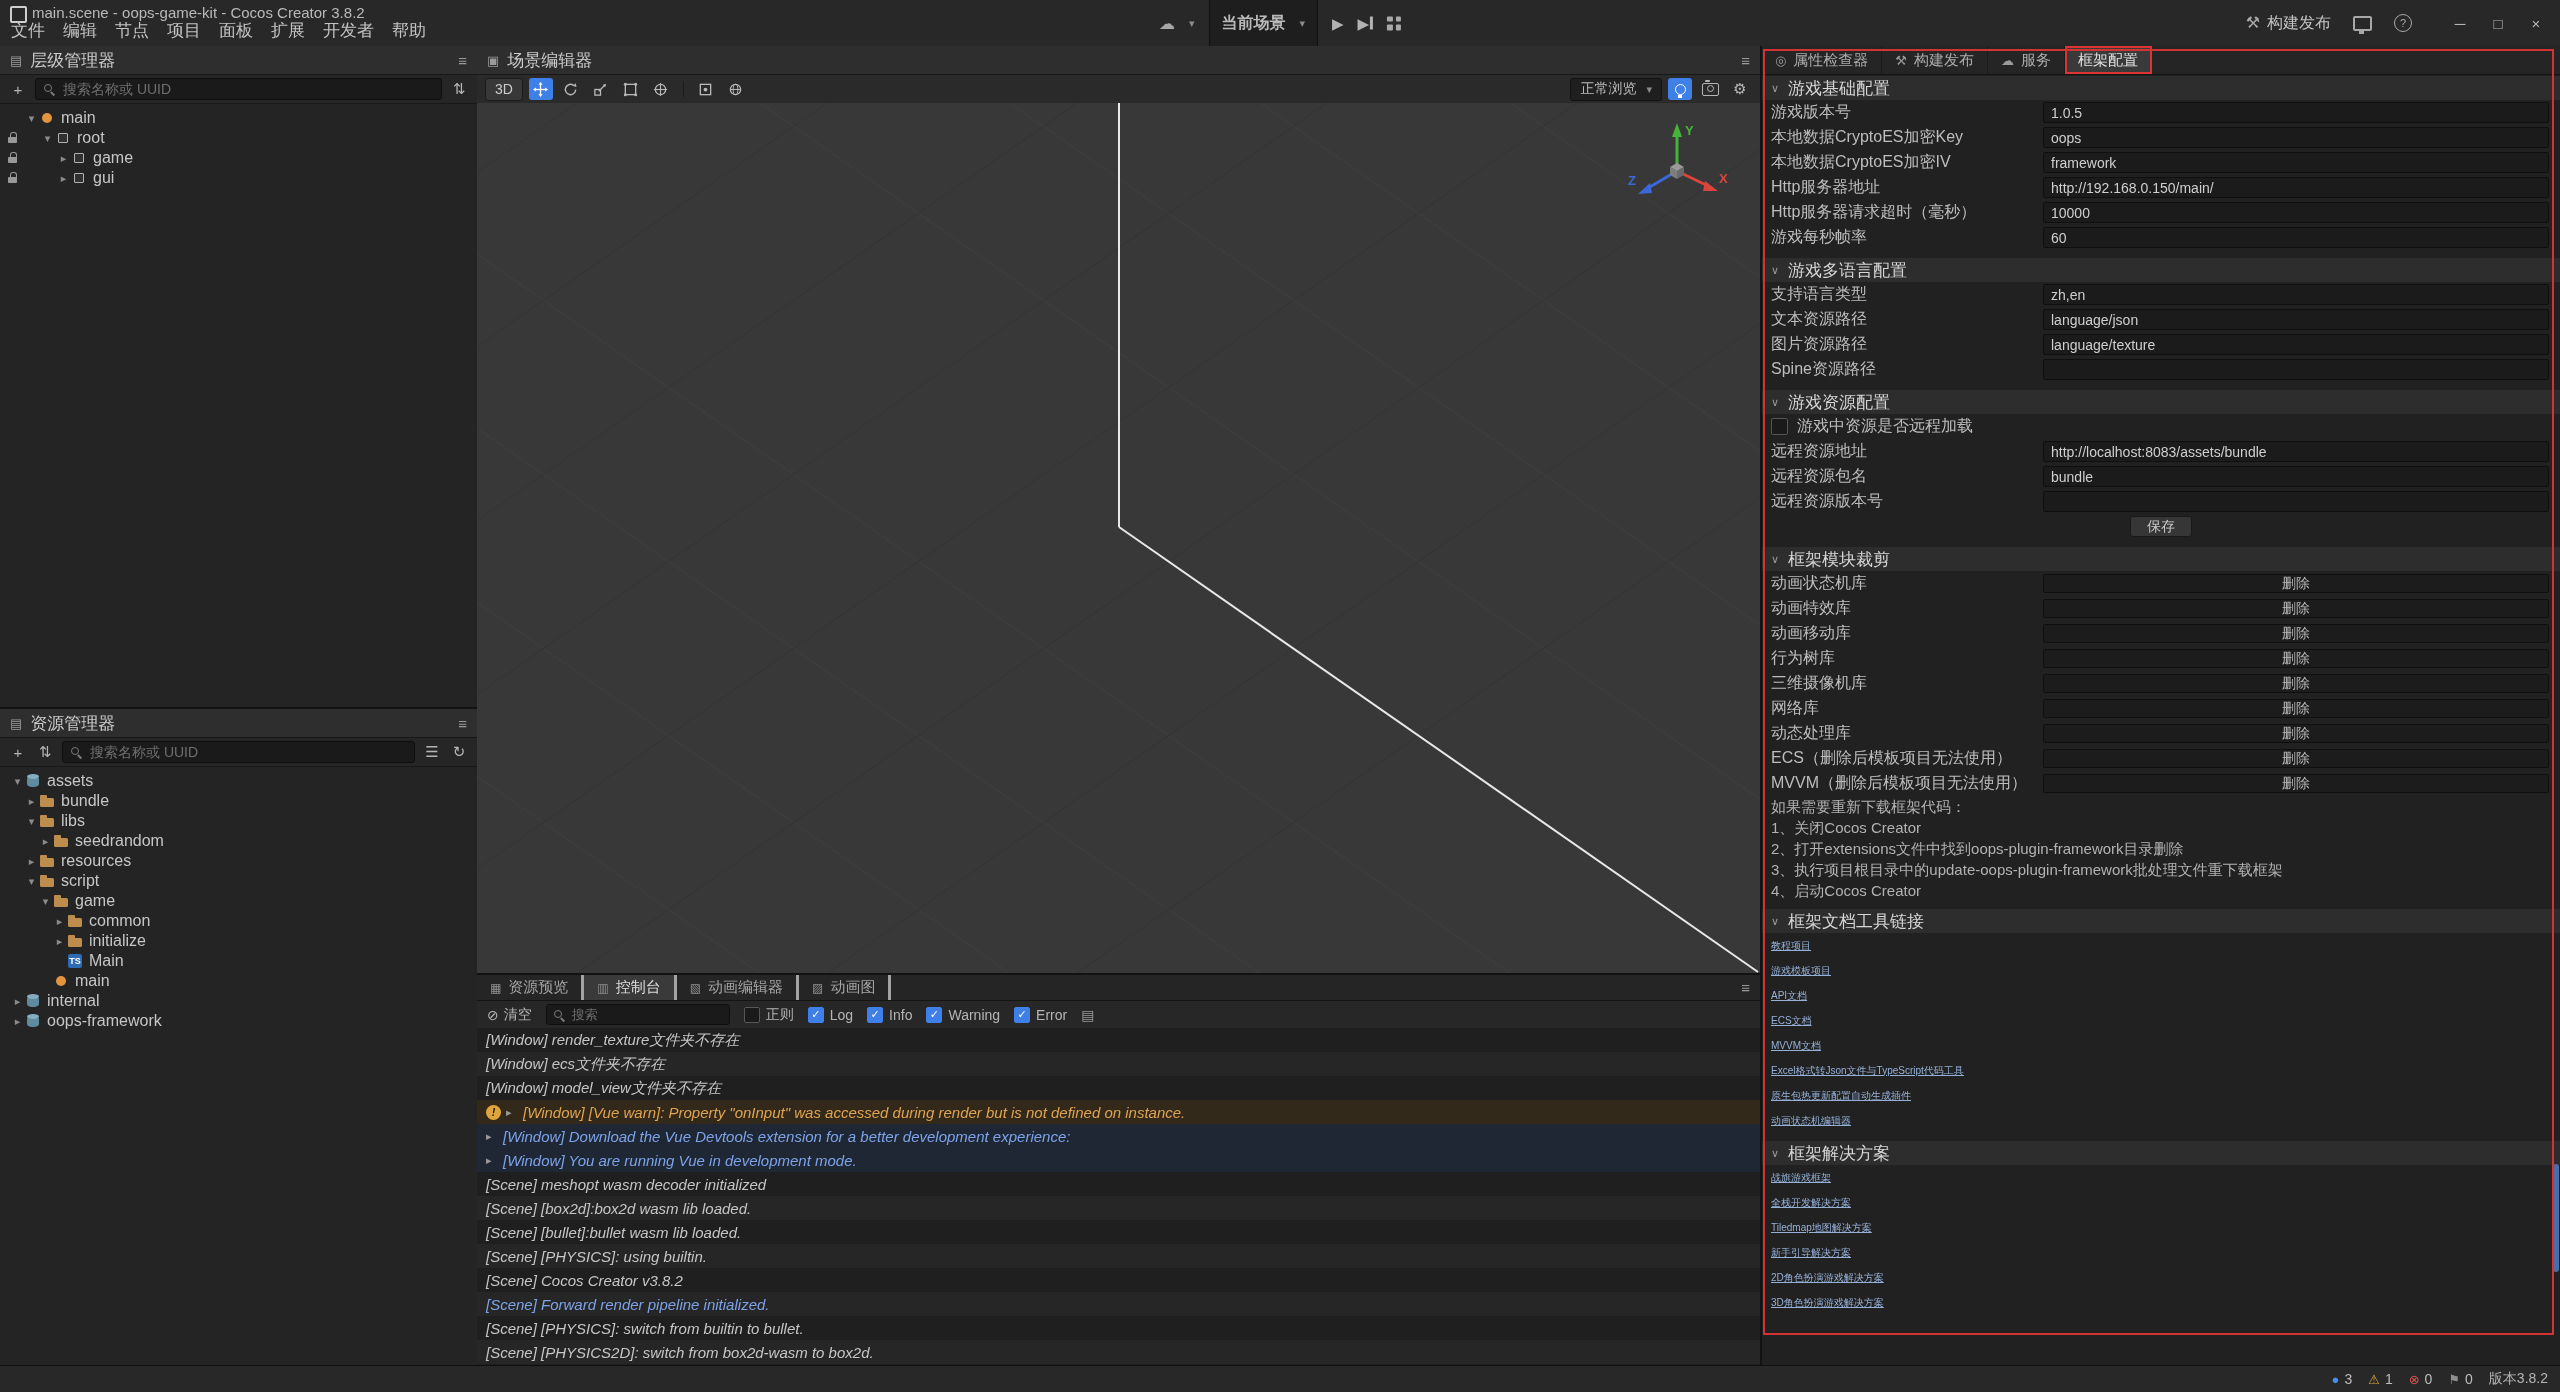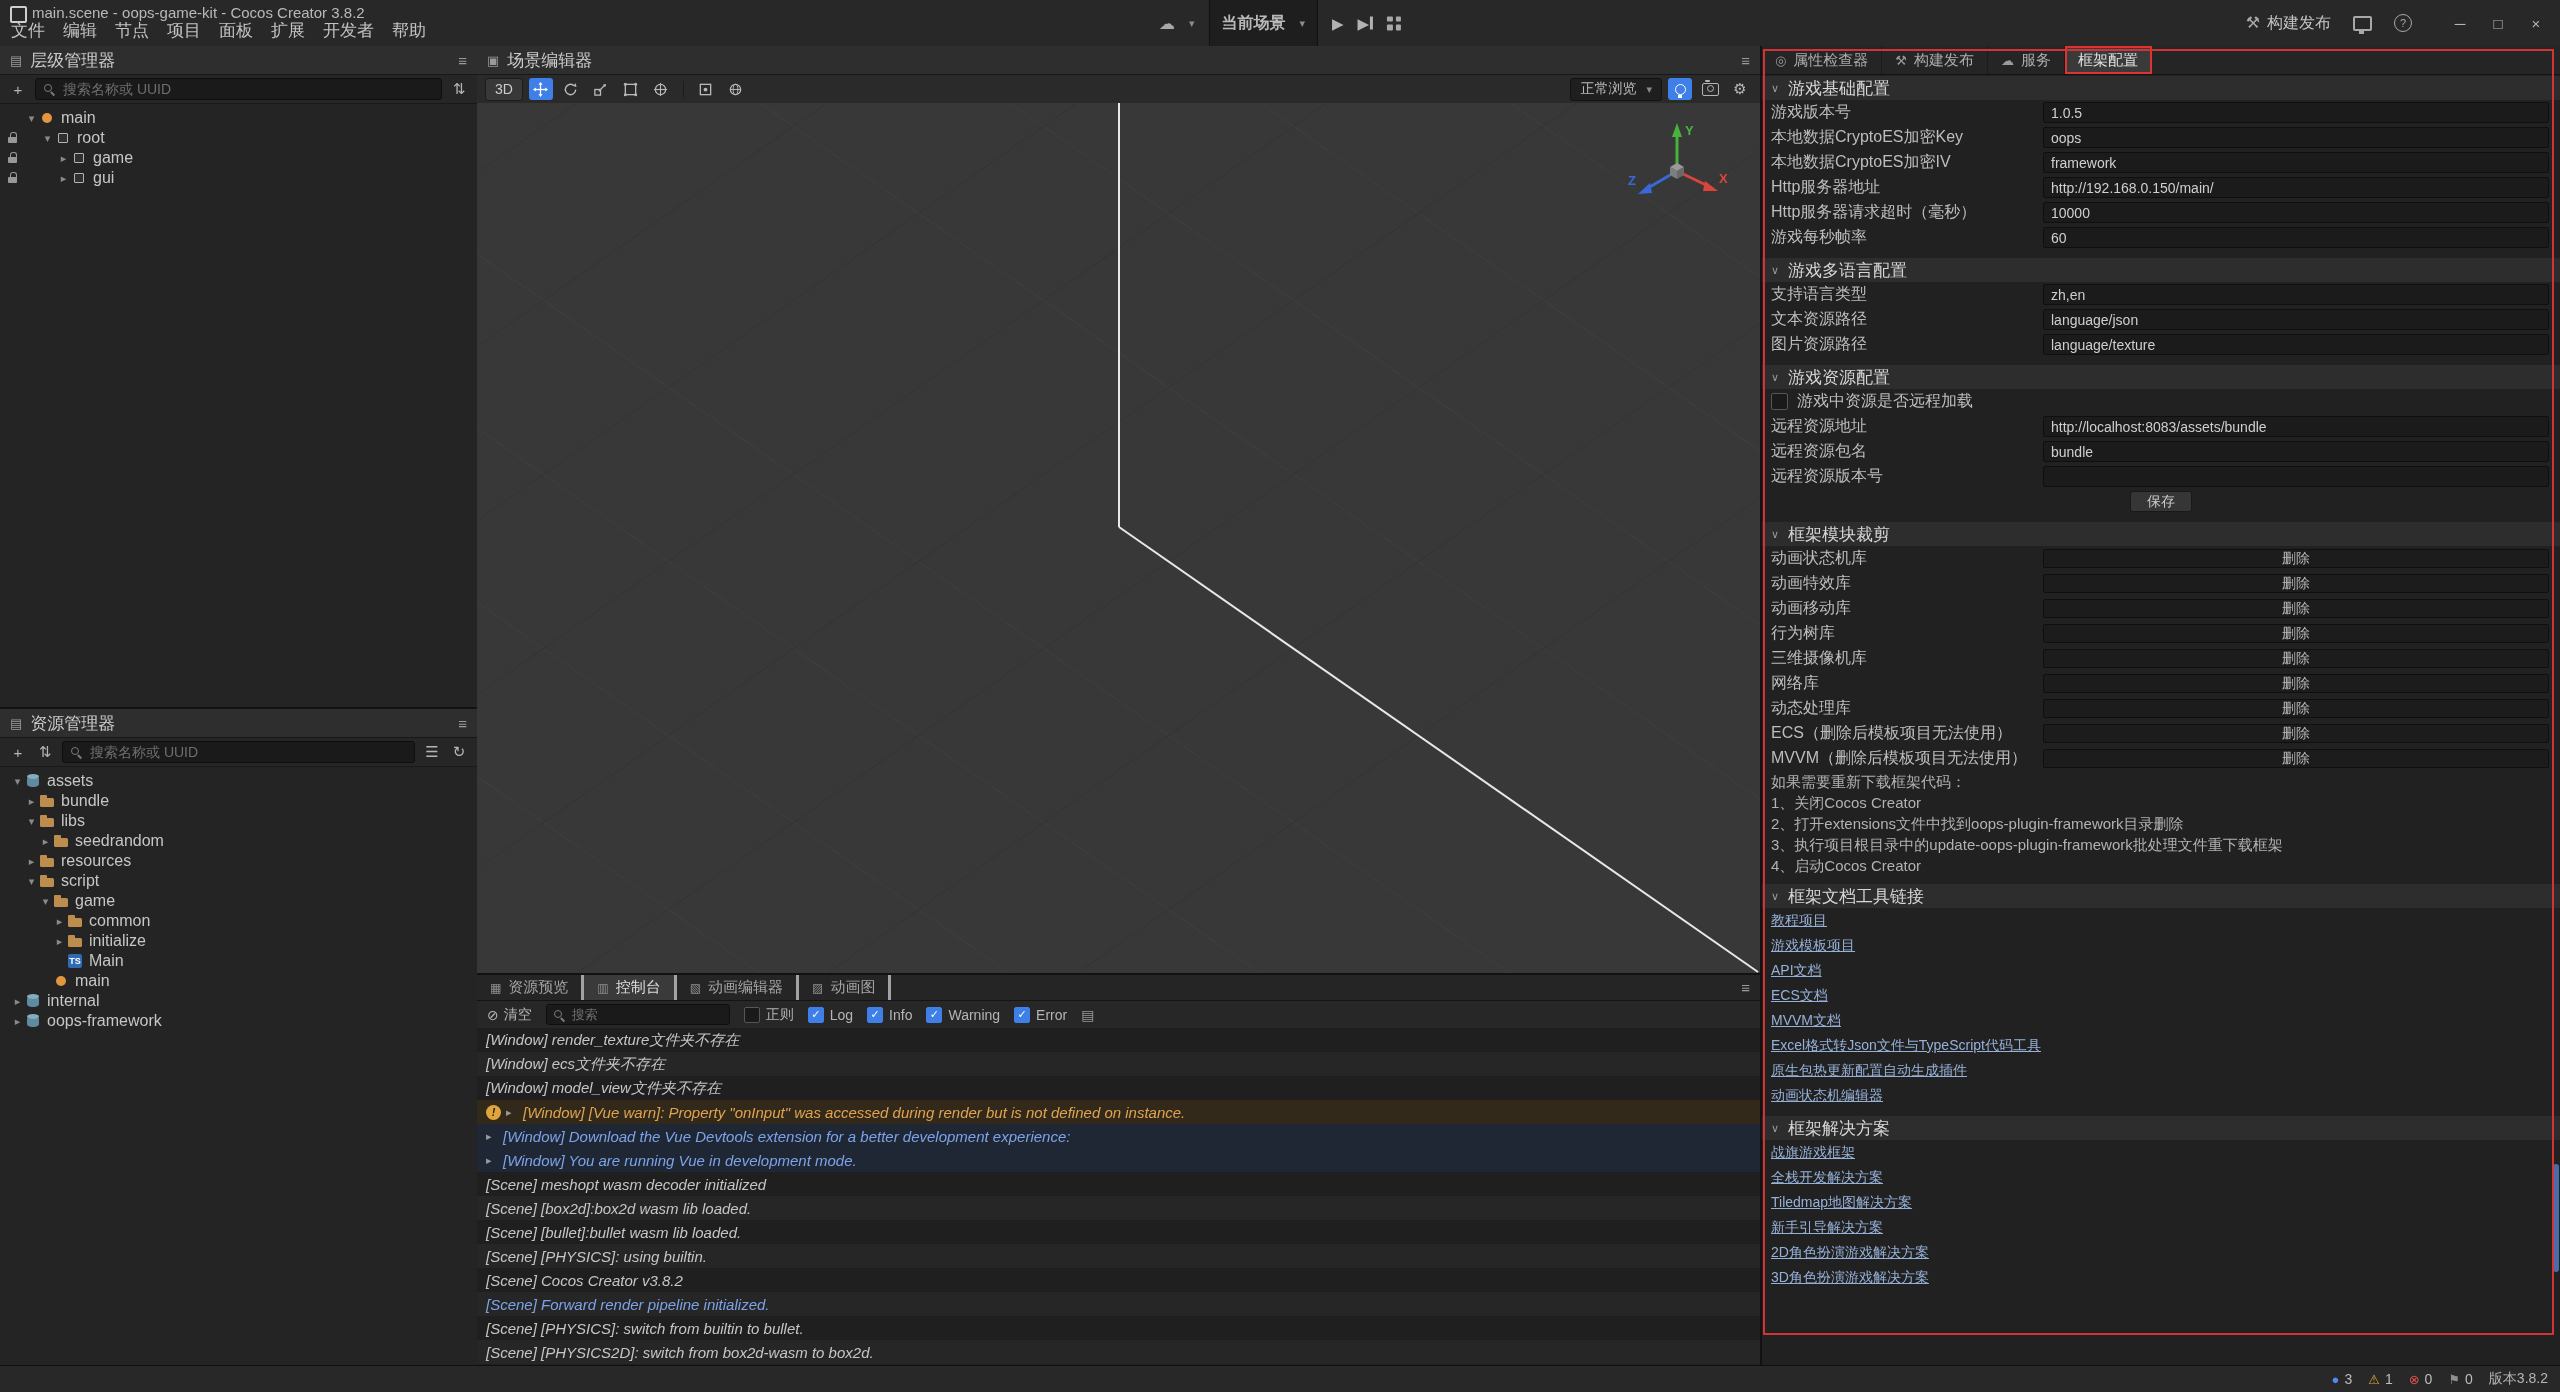--- a/index.html
+++ b/index.html
@@ -141,21 +141,21 @@
   .field-row,.module-row,.check-row{height:25px;display:flex;align-items:center;padding-left:9px;}
   .field-label{width:272px;flex:none;font-size:16px;color:#bdbdbd;white-space:nowrap;overflow:hidden;}
   .field-input{flex:1;margin-right:11px;height:19px;background:#1b1b1b;border:1px solid #0f0f0f;border-radius:2px;color:#cfcfcf;font-size:14px;padding:0 7px;font-family:inherit;outline:none;}
   .checkbox{width:15px;height:15px;flex:none;border:1px solid #565656;background:#1a1a1a;border-radius:2px;margin-right:9px;}
   .check-label{font-size:16px;color:#bdbdbd;}
   .btn-strip{flex:1;margin-right:11px;height:19px;background:#1c1c1c;border:1px solid #0f0f0f;border-radius:2px;color:#b8b8b8;font-size:14px;display:flex;align-items:center;justify-content:center;font-family:inherit;cursor:pointer;}
   .save-row{height:25px;display:flex;align-items:center;justify-content:center;}
   .save-btn{height:21px;padding:0 16px;background:#363636;border:1px solid #191919;border-radius:3px;color:#cccccc;font-size:14px;font-family:inherit;cursor:pointer;}
   .note-line{height:21px;line-height:21px;padding-left:9px;font-size:15px;color:#b2b2b2;white-space:nowrap;overflow:hidden;}
   .link-row{height:25px;display:flex;align-items:center;padding-left:9px;}
-  .doc-link{color:#96b1d8;font-size:14px;text-decoration:underline;cursor:pointer;}
+  .doc-link{color:#96b1d8;font-size:10px;text-decoration:underline;cursor:pointer;}
   .red-box{position:absolute;left:1px;top:3px;right:6px;height:1282px;border:2px solid #d23333;pointer-events:none;z-index:40;}
   .iscrollbar{position:absolute;right:0;top:28px;bottom:0;width:8px;}
   .iscroll-thumb{position:absolute;right:1px;top:1062px;width:6px;height:108px;background:#4a6da8;border-radius:3px;}
 
   
   .statusbar{position:absolute;left:0;right:0;bottom:0;height:26px;background:#282828;border-top:1px solid #101010;display:flex;align-items:center;justify-content:flex-end;gap:16px;padding:0 12px;}
   .counter{display:flex;align-items:center;gap:5px;font-size:14px;color:#bdbdbd;}
   .sb-icon{font-style:normal;font-size:13px;}
   .sb-icon.messages::before{content:"●";color:#4a8df0;}
   .sb-icon.warnings::before{content:"⚠";color:#e0a43c;}
@@ -667,20 +667,24 @@
             <input class="field-input" readonly="" value="zh,en" style="">
           </div>
           <div class="field-row">
             <span class="field-label">文本资源路径</span>
             <input class="field-input" readonly="" value="language/json" style="">
           </div>
           <div class="field-row">
             <span class="field-label">图片资源路径</span>
             <input class="field-input" readonly="" value="language/texture" style="">
           </div>
+          <div class="field-row">
+            <span class="field-label">Spine资源路径</span>
+            <input class="field-input" readonly="" value="" style="">
+          </div>
         </div>
 
       <div class="section-row">
         <span class="sec-arrow"></span>
         <span>游戏资源配置</span>
       </div>
       <div class="check-row">
         <span class="checkbox"></span>
         <span class="check-label">游戏中资源是否远程加载</span>
       </div>

